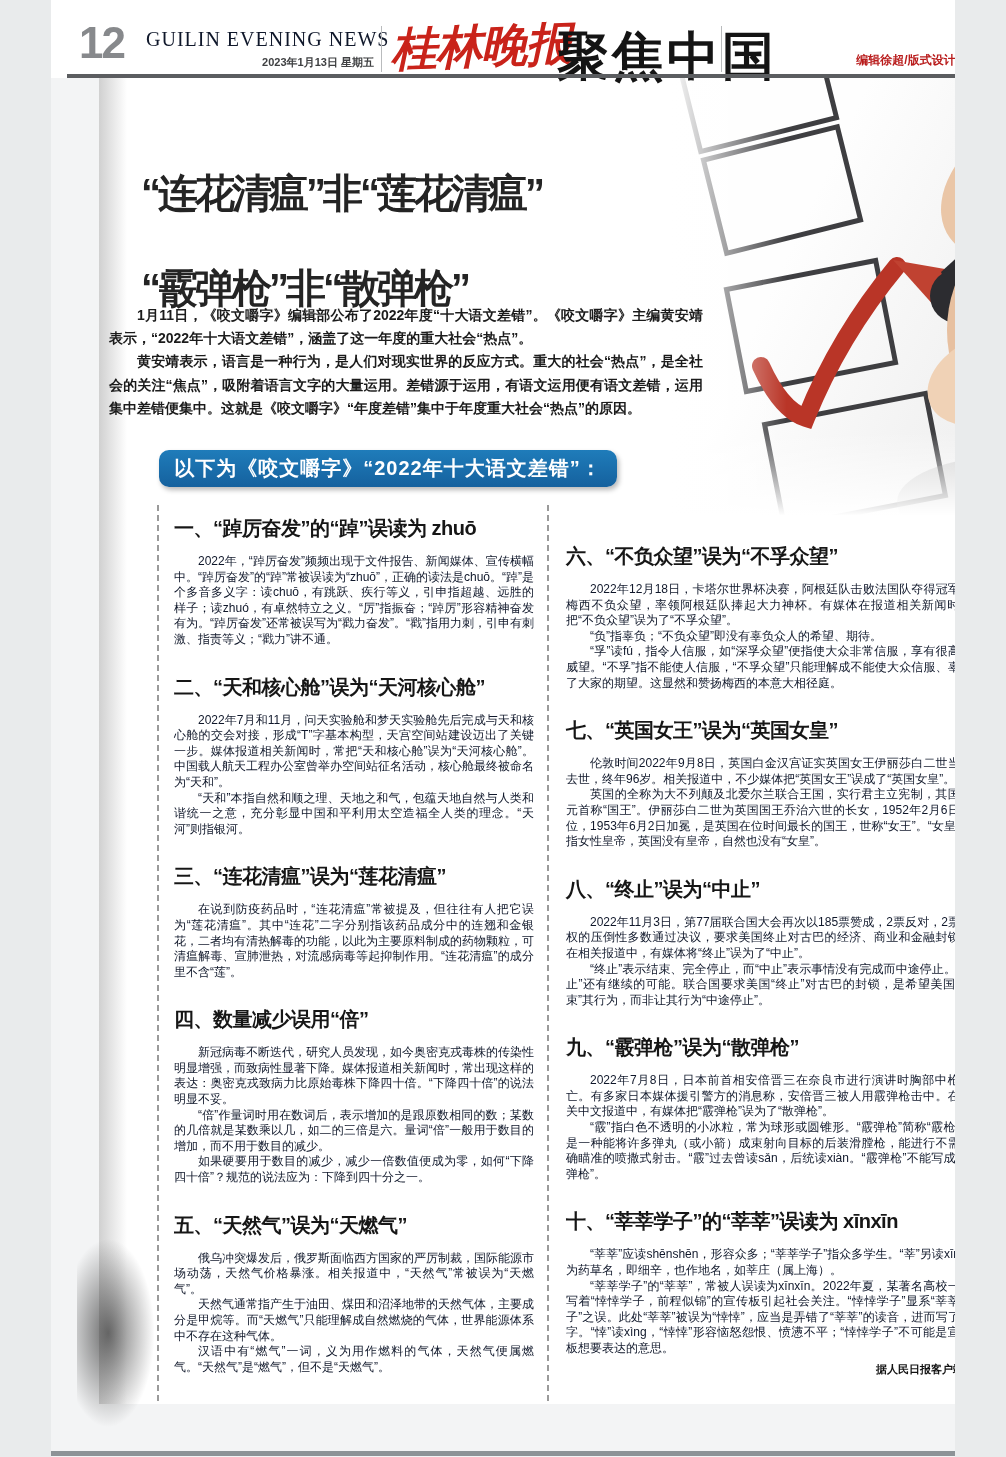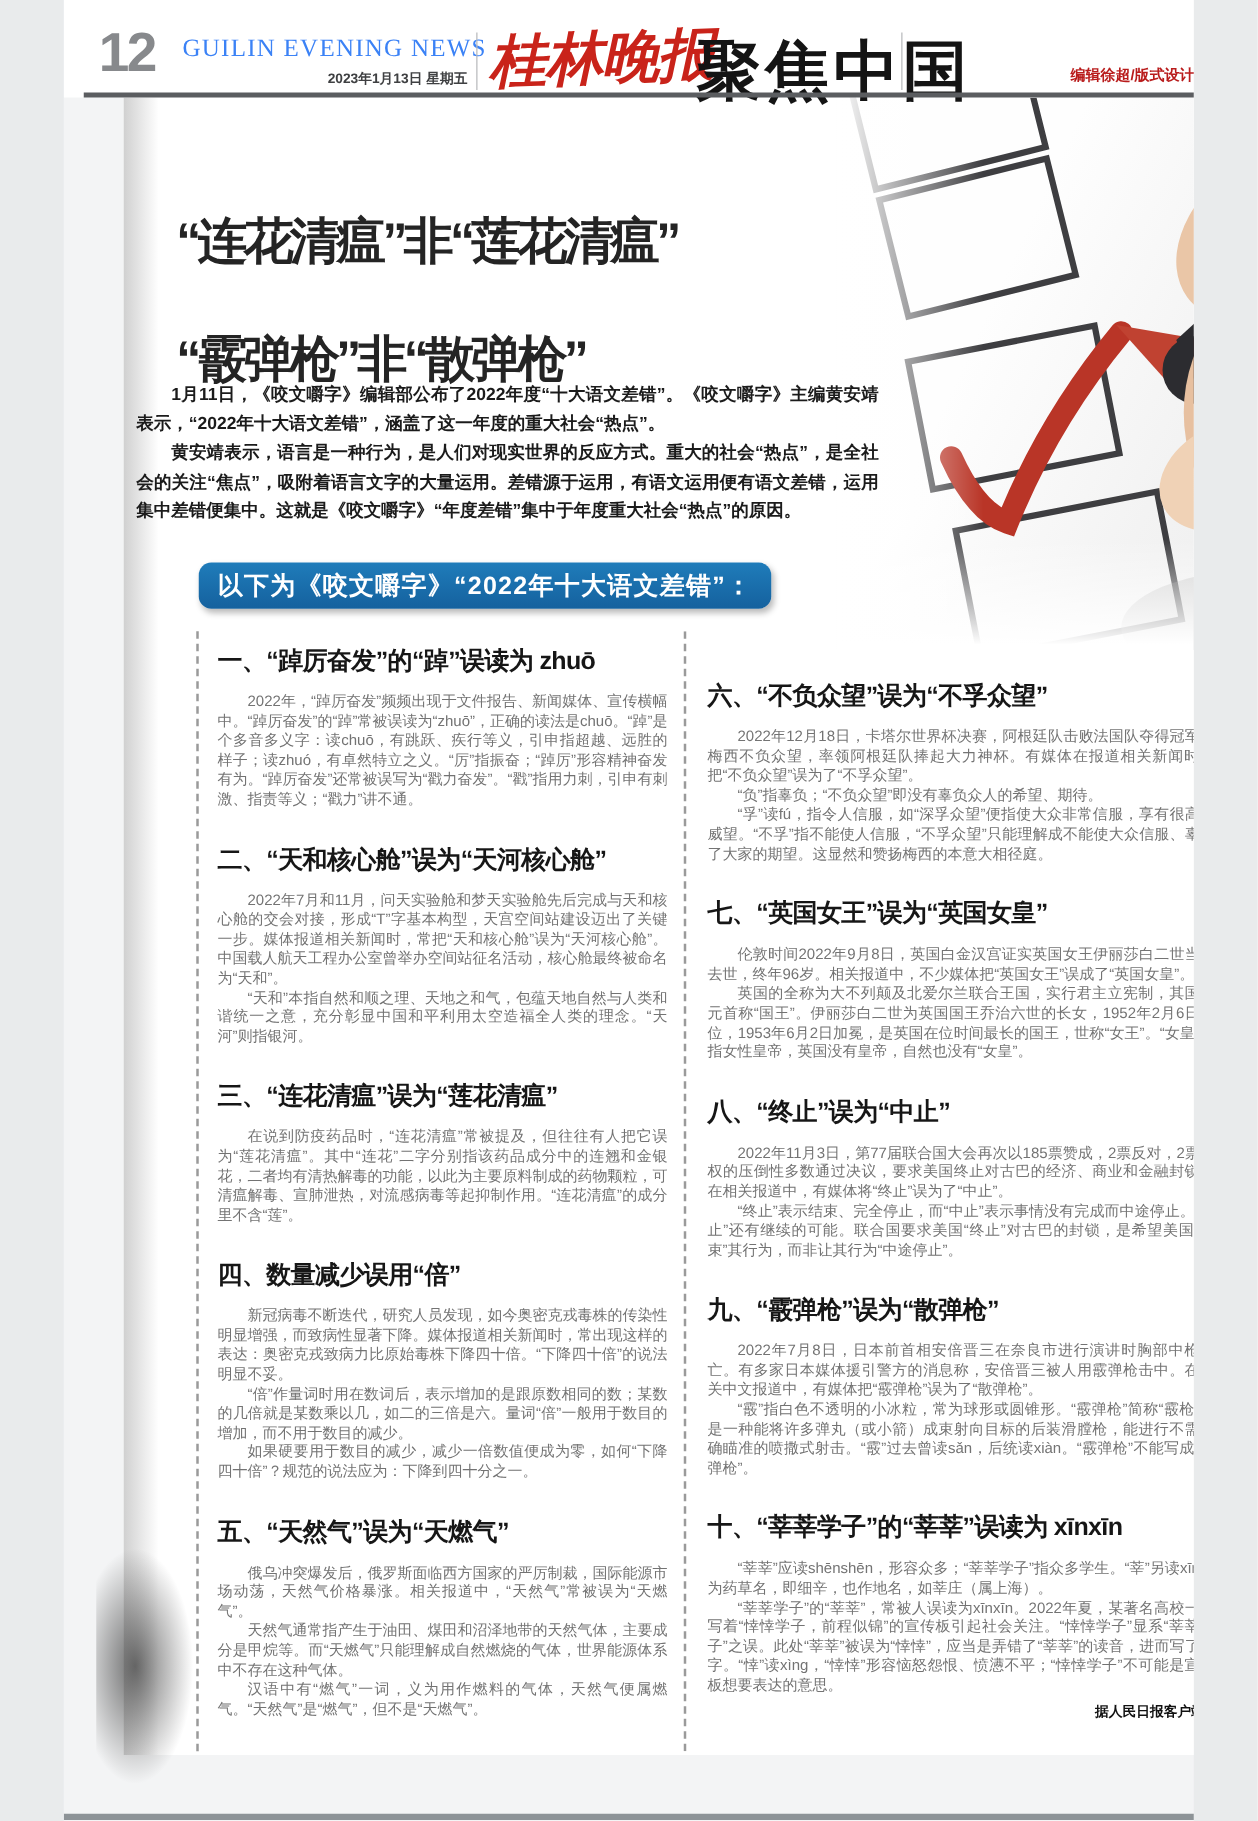--- a/index.html
+++ b/index.html
@@ -6,21 +6,21 @@
   html,body { background:#e9ebec; }
   #page {
     position:relative; width:904px; height:1457px; margin:0 auto;
     background:#f3f4f5; overflow:hidden;
     font-family:"Liberation Sans", sans-serif; color:#222;
   }
   
   .header { position:absolute; left:0; top:0; width:1006px; height:78px; background:#fff; z-index:5; }
   .pagenum { position:absolute; left:28px; top:18px; font-size:44px; font-weight:700; color:#87898c; letter-spacing:-2px; }
   .m-en { position:absolute; left:95px; top:28px; width:235px; font-family:"Liberation Serif", serif;
-          font-size:20px; color:#3b82f6; letter-spacing:1px; white-space:nowrap; }
+          font-size:20px; color:#0f172a; letter-spacing:1px; white-space:nowrap; }
   .m-date { position:absolute; left:95px; top:55px; width:228px; text-align:right; font-size:11px; font-weight:700; color:#3f4042; }
   .vline { position:absolute; top:26px; width:1px; height:46px; background:#b9bbbd; }
   .logo-cn { position:absolute; left:340px; top:16px; font-size:46px; font-weight:900; font-style:italic;
              color:#c9231a; font-family:"DejaVu Serif", serif; transform:rotate(-2deg); letter-spacing:-1px; }
   .sec-title { position:absolute; left:506px; top:22px; font-size:52px; font-weight:800; color:#141414; letter-spacing:3px; }
   .credits { position:absolute; right:26px; top:52px; font-size:12px; font-weight:700; color:#b91c1c; }
   .rule { position:absolute; left:16px; top:74px; width:962px; height:4px; background:#5b5d60; }
   
   .paper { position:absolute; left:48px; top:78px; width:938px; height:1326px; background:#fff;
            border-right:1px solid #cfd2d3; z-index:1; }
@@ -51,21 +51,21 @@
             color:#fff; font-size:20px; font-weight:700; letter-spacing:1px;
             box-shadow:2px 3px 5px rgba(0,0,0,.28); }
   
   .columns { position:absolute; left:106px; top:505px; width:817px; height:896px; z-index:3;
              display:flex; border-left:2px dashed #9a9a9a; overflow:hidden; }
   .col-left  { width:390px; padding:0 13px 0 15px; border-right:2px dashed #9a9a9a; }
   .col-right { flex:1; padding:0 2px 0 17px; }
   .sec-h { font-size:20px; font-weight:800; color:#161616; margin:26px 0 12px; letter-spacing:-0.5px; }
   .col-left  section:first-child .sec-h { margin-top:10px; }
   .col-right section:first-child .sec-h { margin-top:38px; }
-  .body { font-size:12px; line-height:1.3; color:#737373; text-align:justify; text-indent:2em; font-weight:500; }
+  .body { font-size:12px; line-height:1.3; color:#0f172a; text-align:justify; text-indent:2em; font-weight:500; }
   .source { text-align:right; font-weight:800; font-size:11px; margin-top:5px; padding-right:8px; color:#111; }
 </style>
 </head>
 <body>
 
 <div id="page">
 
   <div class="header">
     <div class="pagenum">12</div>
     <div class="m-en">GUILIN EVENING NEWS</div>

